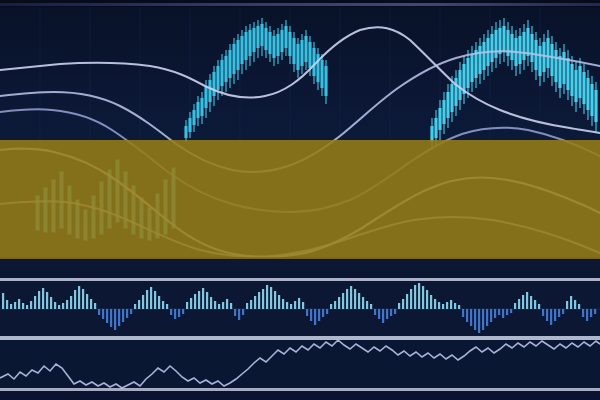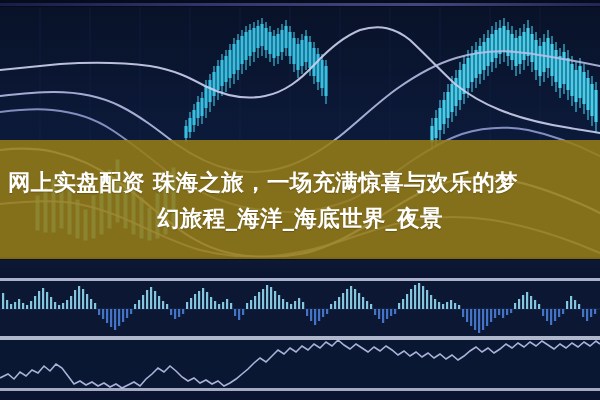--- a/index.html
+++ b/index.html
@@ -507,18 +507,14 @@
              L446,359 L452,355 L458,360 L464,356 L470,351 L476,347 L482,352 L488,348 L494,353
              L500,349 L506,344 L512,348 L518,343 L524,347 L530,342 L536,346 L542,341 L548,345
              L554,349 L560,344 L566,348 L572,343 L578,347 L584,342 L590,346 L596,341 L600,344" fill="none" stroke="#b9c0e8" stroke-width="1.6" opacity="0.92"></path>
 
     <rect x="0" y="388" width="600" height="3" fill="#c9d0e6" opacity="0.8"></rect>
     <rect x="0" y="391" width="600" height="9" fill="#0a1430"></rect>
   </svg>
 
   <div id="gold-banner"></div>
 
-  <div id="title-block">
-    <div class="title-line l1">网上实盘配资 珠海之旅，一场充满惊喜与欢乐的梦</div>
-    <div class="title-line l2">幻旅程_海洋_海底世界_夜景</div>
-  </div>
 
 </div>
 
 </body></html>

